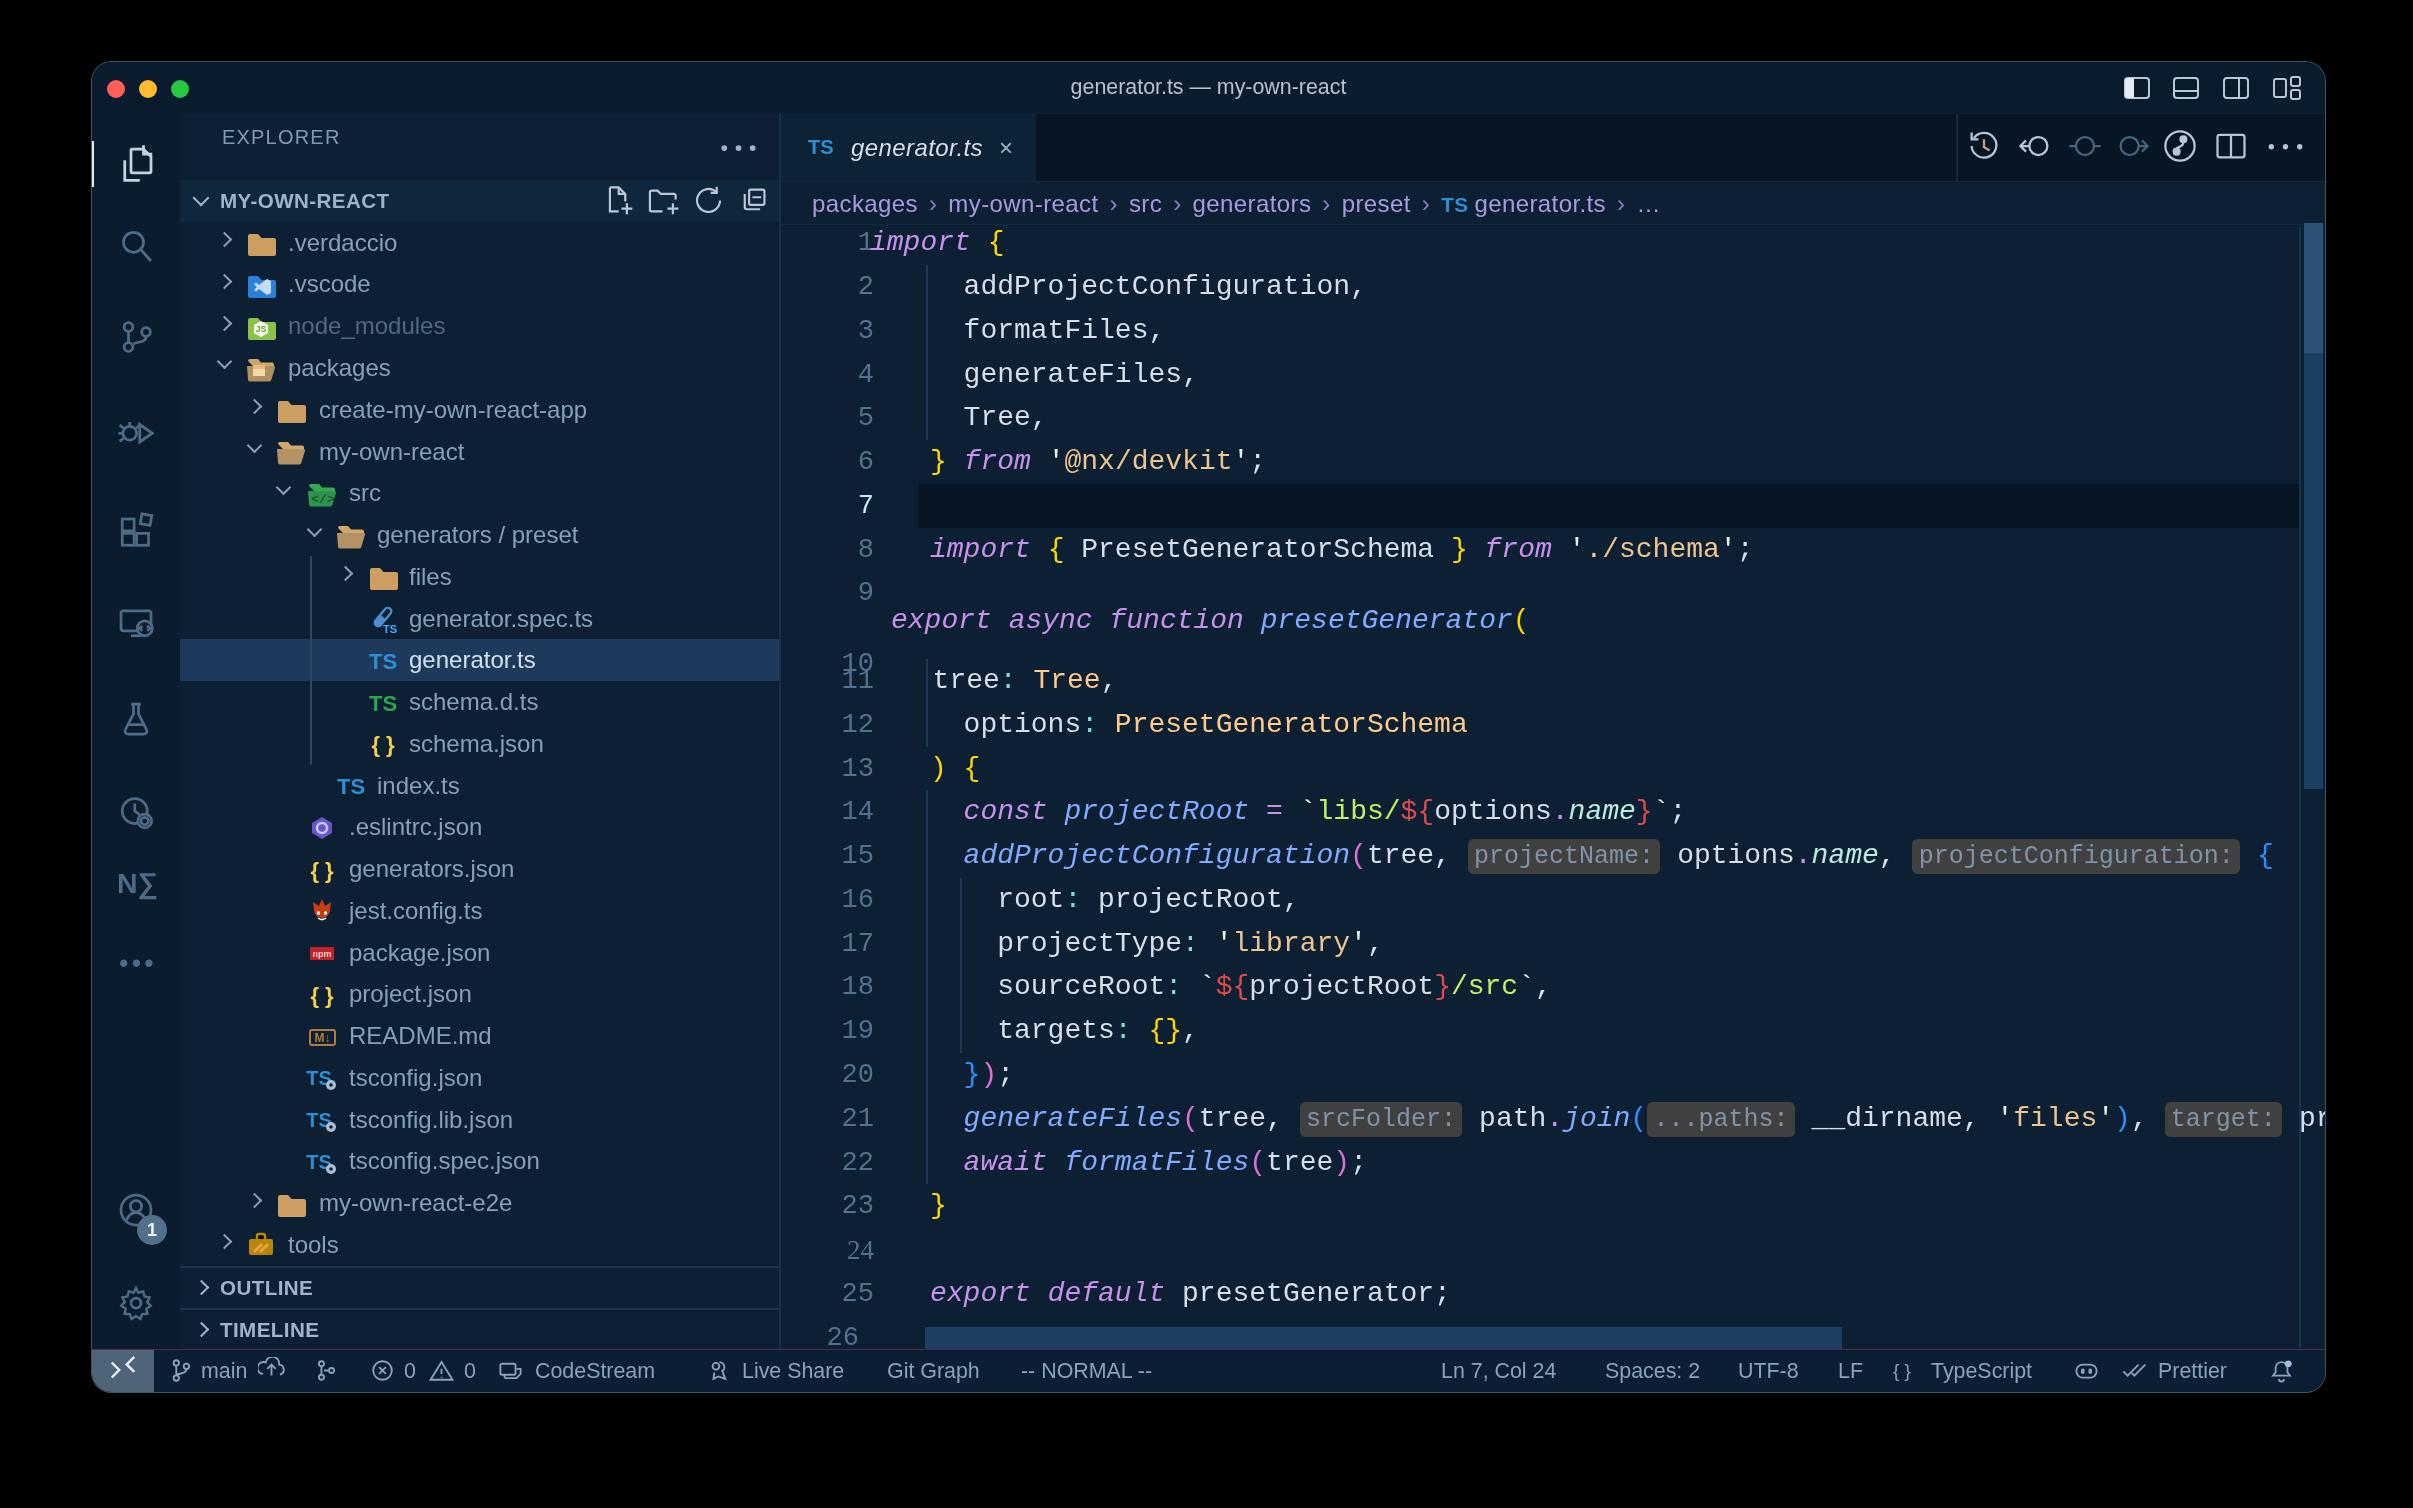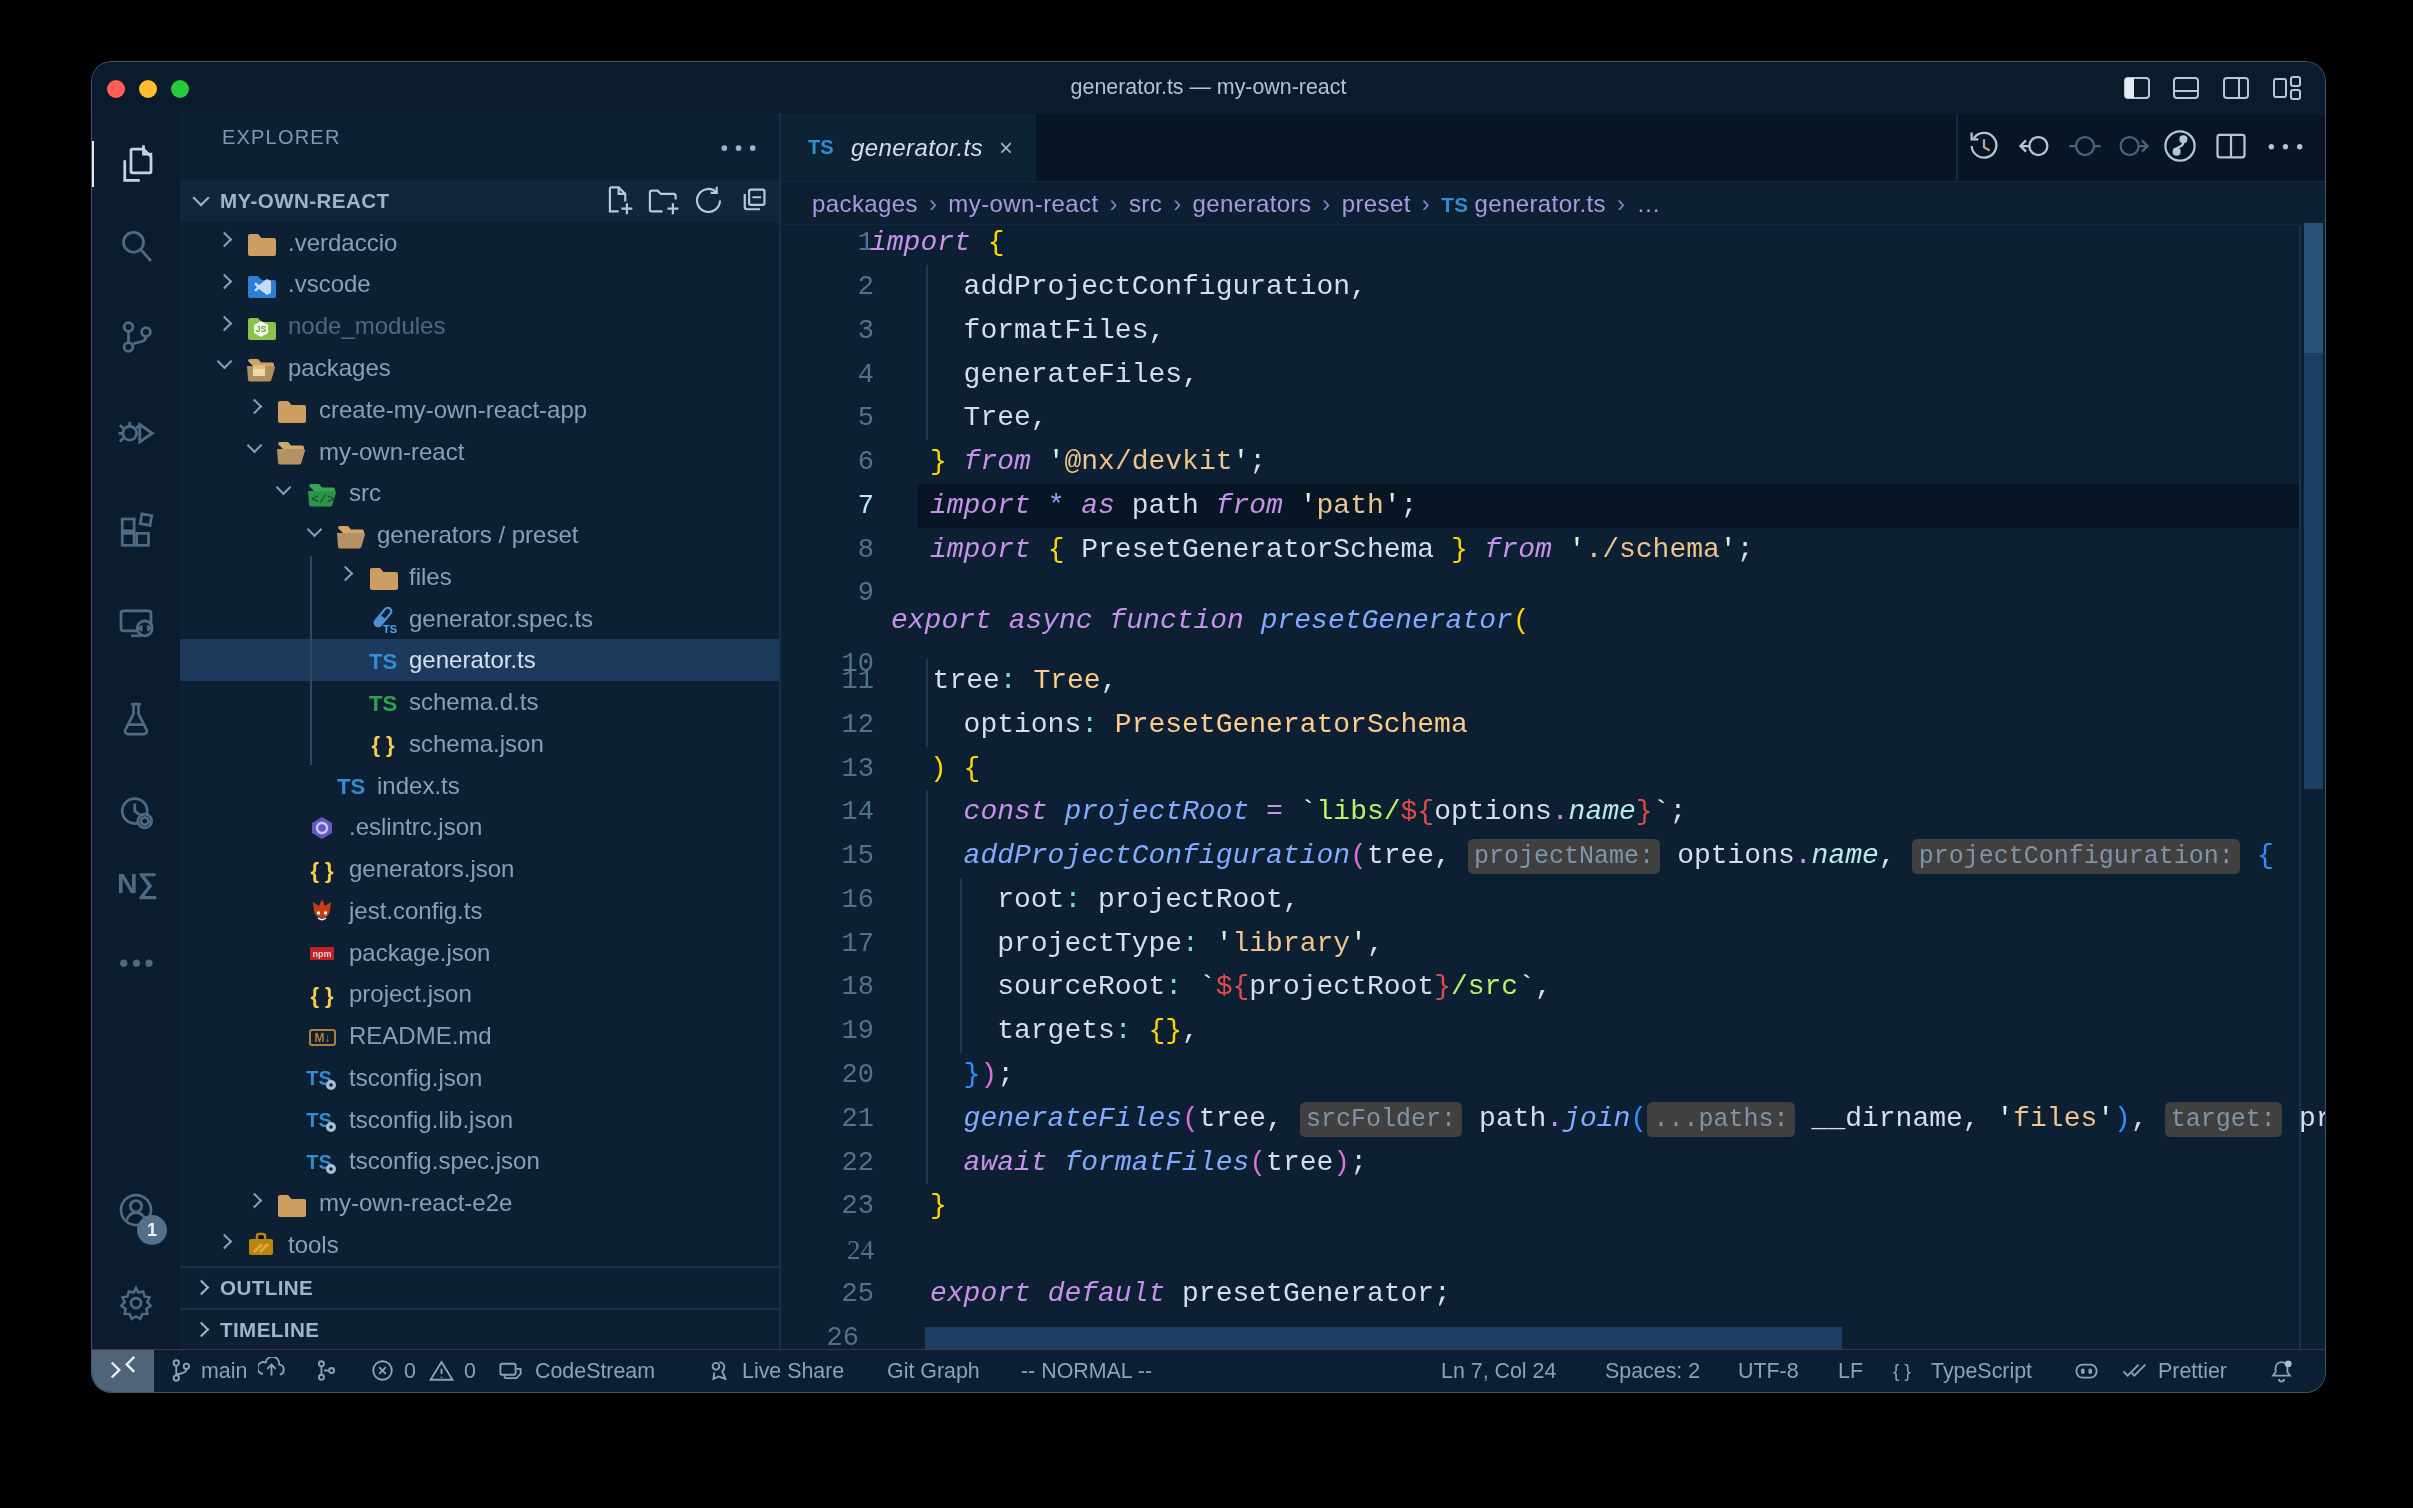--- a/index.html
+++ b/index.html
@@ -339,21 +339,20 @@
     <div class="codeline" style="top:203px;line-height:44px;padding-left:149px">  addProjectConfiguration,</div>
     <div class="ln" style="left:689px;top:247px;height:44px;line-height:44px;">3</div>
     <div class="codeline" style="top:247px;line-height:44px;padding-left:149px">  formatFiles,</div>
     <div class="ln" style="left:689px;top:291px;height:44px;line-height:44px;">4</div>
     <div class="codeline" style="top:291px;line-height:44px;padding-left:149px">  generateFiles,</div>
     <div class="ln" style="left:689px;top:334px;height:44px;line-height:44px;">5</div>
     <div class="codeline" style="top:334px;line-height:44px;padding-left:149px">  Tree,</div>
     <div class="ln" style="left:689px;top:378px;height:44px;line-height:44px;">6</div>
     <div class="codeline" style="top:378px;line-height:44px;padding-left:149px"><span class="g1">}</span> <span class="k">from</span> <span class="q">'</span><span class="s">@nx/devkit</span><span class="q">'</span>;</div>
     <div class="ln" style="left:689px;top:422px;height:44px;line-height:44px; color:#c5e4fd">7</div>
-    <div class="codeline" style="top:422px;line-height:44px;padding-left:149px"><span class="k">import</span> <span class="st">*</span> <span class="k">as</span> path <span class="k">from</span> <span class="q">'</span><span class="s">path</span><span class="q">'</span>;</div>
     <div class="ln" style="left:689px;top:466px;height:44px;line-height:44px;">8</div>
     <div class="codeline" style="top:466px;line-height:44px;padding-left:149px"><span class="k">import</span> <span class="g1">{</span> PresetGeneratorSchema <span class="g1">}</span> <span class="k">from</span> <span class="q">'</span><span class="s">./schema</span><span class="q">'</span>;</div>
     <div class="ln" style="left:689px;top:509px;height:44px;line-height:44px;">9</div>
     <div class="ln" style="left:689px;top:553px;height:44px;line-height:44px;margin-top:27px;">10</div>
     <div class="codeline" style="top:537px;line-height:44px;padding-left:110px"><span class="k">export</span> <span class="k">async</span> <span class="k">function</span> <span class="f">presetGenerator</span><span class="g1">(</span></div>
     <div class="ln" style="left:689px;top:597px;height:44px;line-height:44px;">11</div>
     <div class="codeline" style="top:597px;line-height:44px;padding-left:118px">  tree<span class="cl">:</span> <span class="t">Tree</span>,</div>
     <div class="ln" style="left:689px;top:641px;height:44px;line-height:44px;">12</div>
     <div class="codeline" style="top:641px;line-height:44px;padding-left:149px">  options<span class="cl">:</span> <span class="t">PresetGeneratorSchema</span></div>
     <div class="ln" style="left:689px;top:685px;height:44px;line-height:44px;">13</div>

